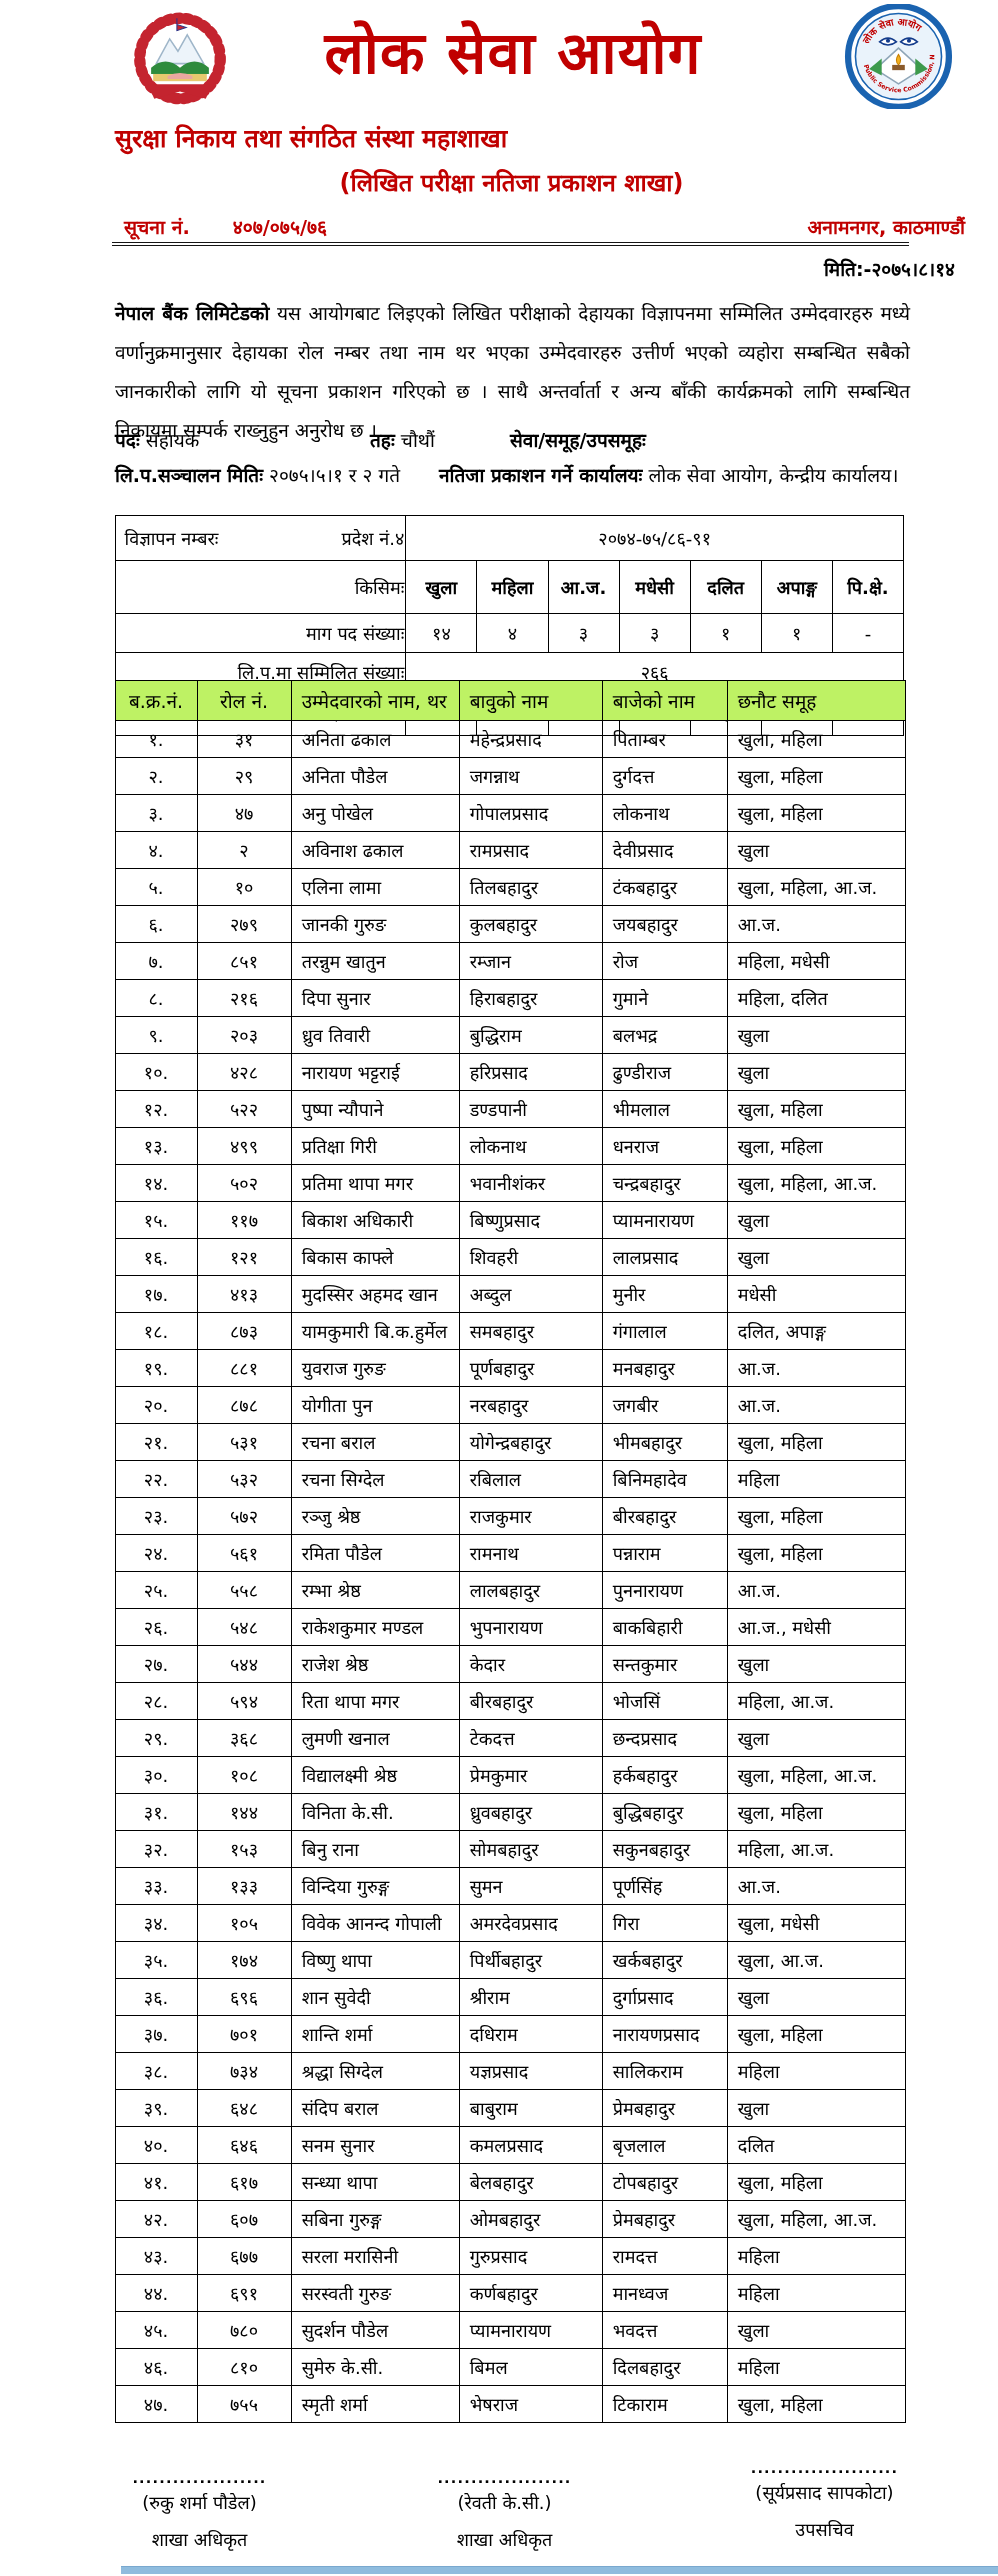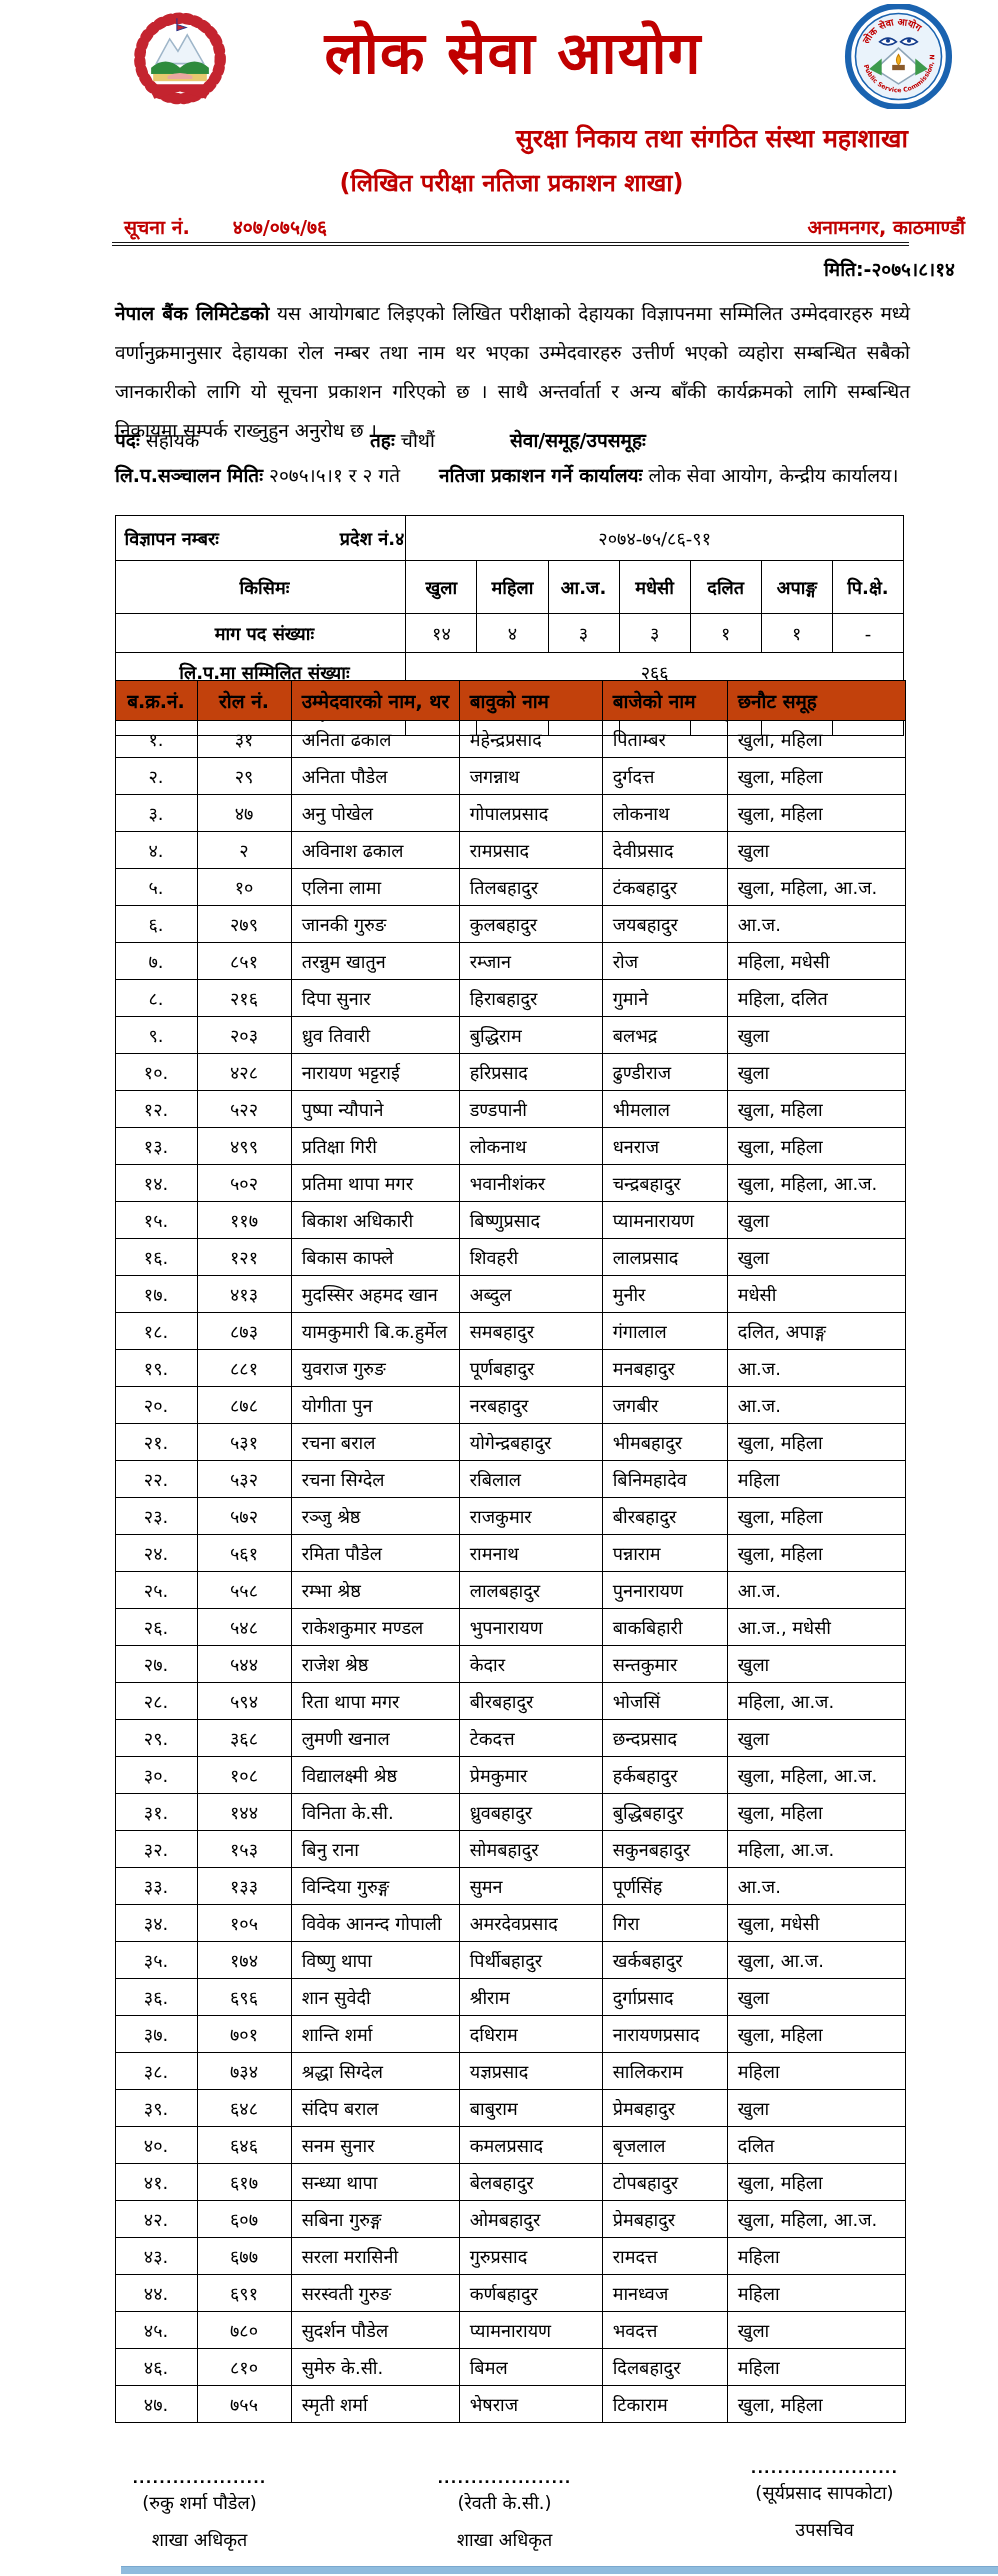--- a/index.html
+++ b/index.html
@@ -3,53 +3,53 @@
 <meta charset="utf-8">
 <style>
   html,body{margin:0;padding:0;background:#fff;}
   .page{position:relative;width:998px;height:2576px;background:#ffffff;
         font-family:"DejaVu Sans",sans-serif;color:#000;overflow:hidden;}
   
   .emblem-left{position:absolute;left:128px;top:9.7px;width:104px;height:98px;}
   .seal-right{position:absolute;left:843px;top:3.6px;width:111px;height:105px;}
   .org-title{position:absolute;left:205px;top:11px;width:616px;text-align:center;
              font-size:58px;font-weight:bold;color:#C00000;letter-spacing:1.2px;}
-  .dept1{position:absolute;left:115px;top:120px;width:793px;text-align:right;
+  .dept1{position:absolute;left:115px;top:120px;width:793px;text-align:left;
          font-size:25px;font-weight:bold;color:#C00000;}
   .dept2{position:absolute;left:115px;top:165px;width:793px;text-align:center;
          font-size:24px;font-weight:bold;color:#C00000;}
   .notice-row{position:absolute;left:124px;top:213px;width:841px;display:flex;
               justify-content:space-between;font-size:19.3px;font-weight:bold;color:#C00000;}
   .notice-num{margin-left:43px;}
   .rule{position:absolute;left:112px;top:242px;width:797px;height:0;border-top:4.8px double #141414;}
   .date-line{position:absolute;right:43px;top:256px;font-size:19px;font-weight:bold;color:#000;}
   
   .intro{position:absolute;left:115px;top:285px;width:795px;font-size:19px;
          line-height:39px;text-align:justify;margin-top:9px;}
   
   .detail{position:absolute;font-size:19px;white-space:nowrap;}
   .d-label{font-weight:bold;}
   
   table{border-collapse:collapse;table-layout:fixed;}
   .summary{position:absolute;left:115px;top:515px;width:789px;border:1.8px solid #000;font-size:18px;}
   .summary td{border:1.2px solid #000;vertical-align:middle;}
-  .summary .lbl{text-align:center;padding-left:8.5px;font-weight:bold;border-right:1.8px solid #000;}
+  .summary .lbl{text-align:right;padding-left:8.5px;font-weight:normal;border-right:1.8px solid #000;}
   .summary .num,.summary .cat{text-align:center;}
   .summary .cat{font-weight:bold;}
   .r-ad td{height:42px;text-align:center;}
   .r-type td{height:50px;}
   .r-demand td{height:36px;}
   .r-appeared td{height:35px;margin-top:32px;}
   .r-selected td{height:42px;}
   .ad-cell{display:flex;justify-content:space-between;align-items:center;border:none !important;height:100%;}
   .center{text-align:center;}
   
   .results{position:absolute;left:115px;top:680px;width:789px;border:1.8px solid #000;font-size:18px;}
-  .results th{border:1.2px solid #000;background:#c2410c;height:37px;font-size:19px;
-              font-weight:bold;text-align:left;padding-left:9.7px;}
+  .results th{border:1.2px solid #000;background:#bef264;height:37px;font-size:19px;
+              font-weight:normal;text-align:left;padding-left:9.7px;}
   .results th:nth-child(-n+2){text-align:center;padding-left:0;}
   .results td{border:1.2px solid #000;height:34px;vertical-align:middle;text-align:left;padding-left:9.7px;}
   .results td:nth-child(-n+2){text-align:center;padding-left:0;}
   
   .sig{position:absolute;text-align:center;font-size:18px;}
   .sig .dots{font-size:14.5px;font-weight:bold;letter-spacing:1.2px;}
   .sig .s-name{margin-top:3.6px;font-size:18px;}
   .sig .s-title{margin-top:13.3px;font-size:18px;}
   .footer-bar{position:absolute;left:121px;right:0;top:2566px;height:6.6px;
               background:#8FBCDE;border-top:0.6px solid #79A8CE;}

